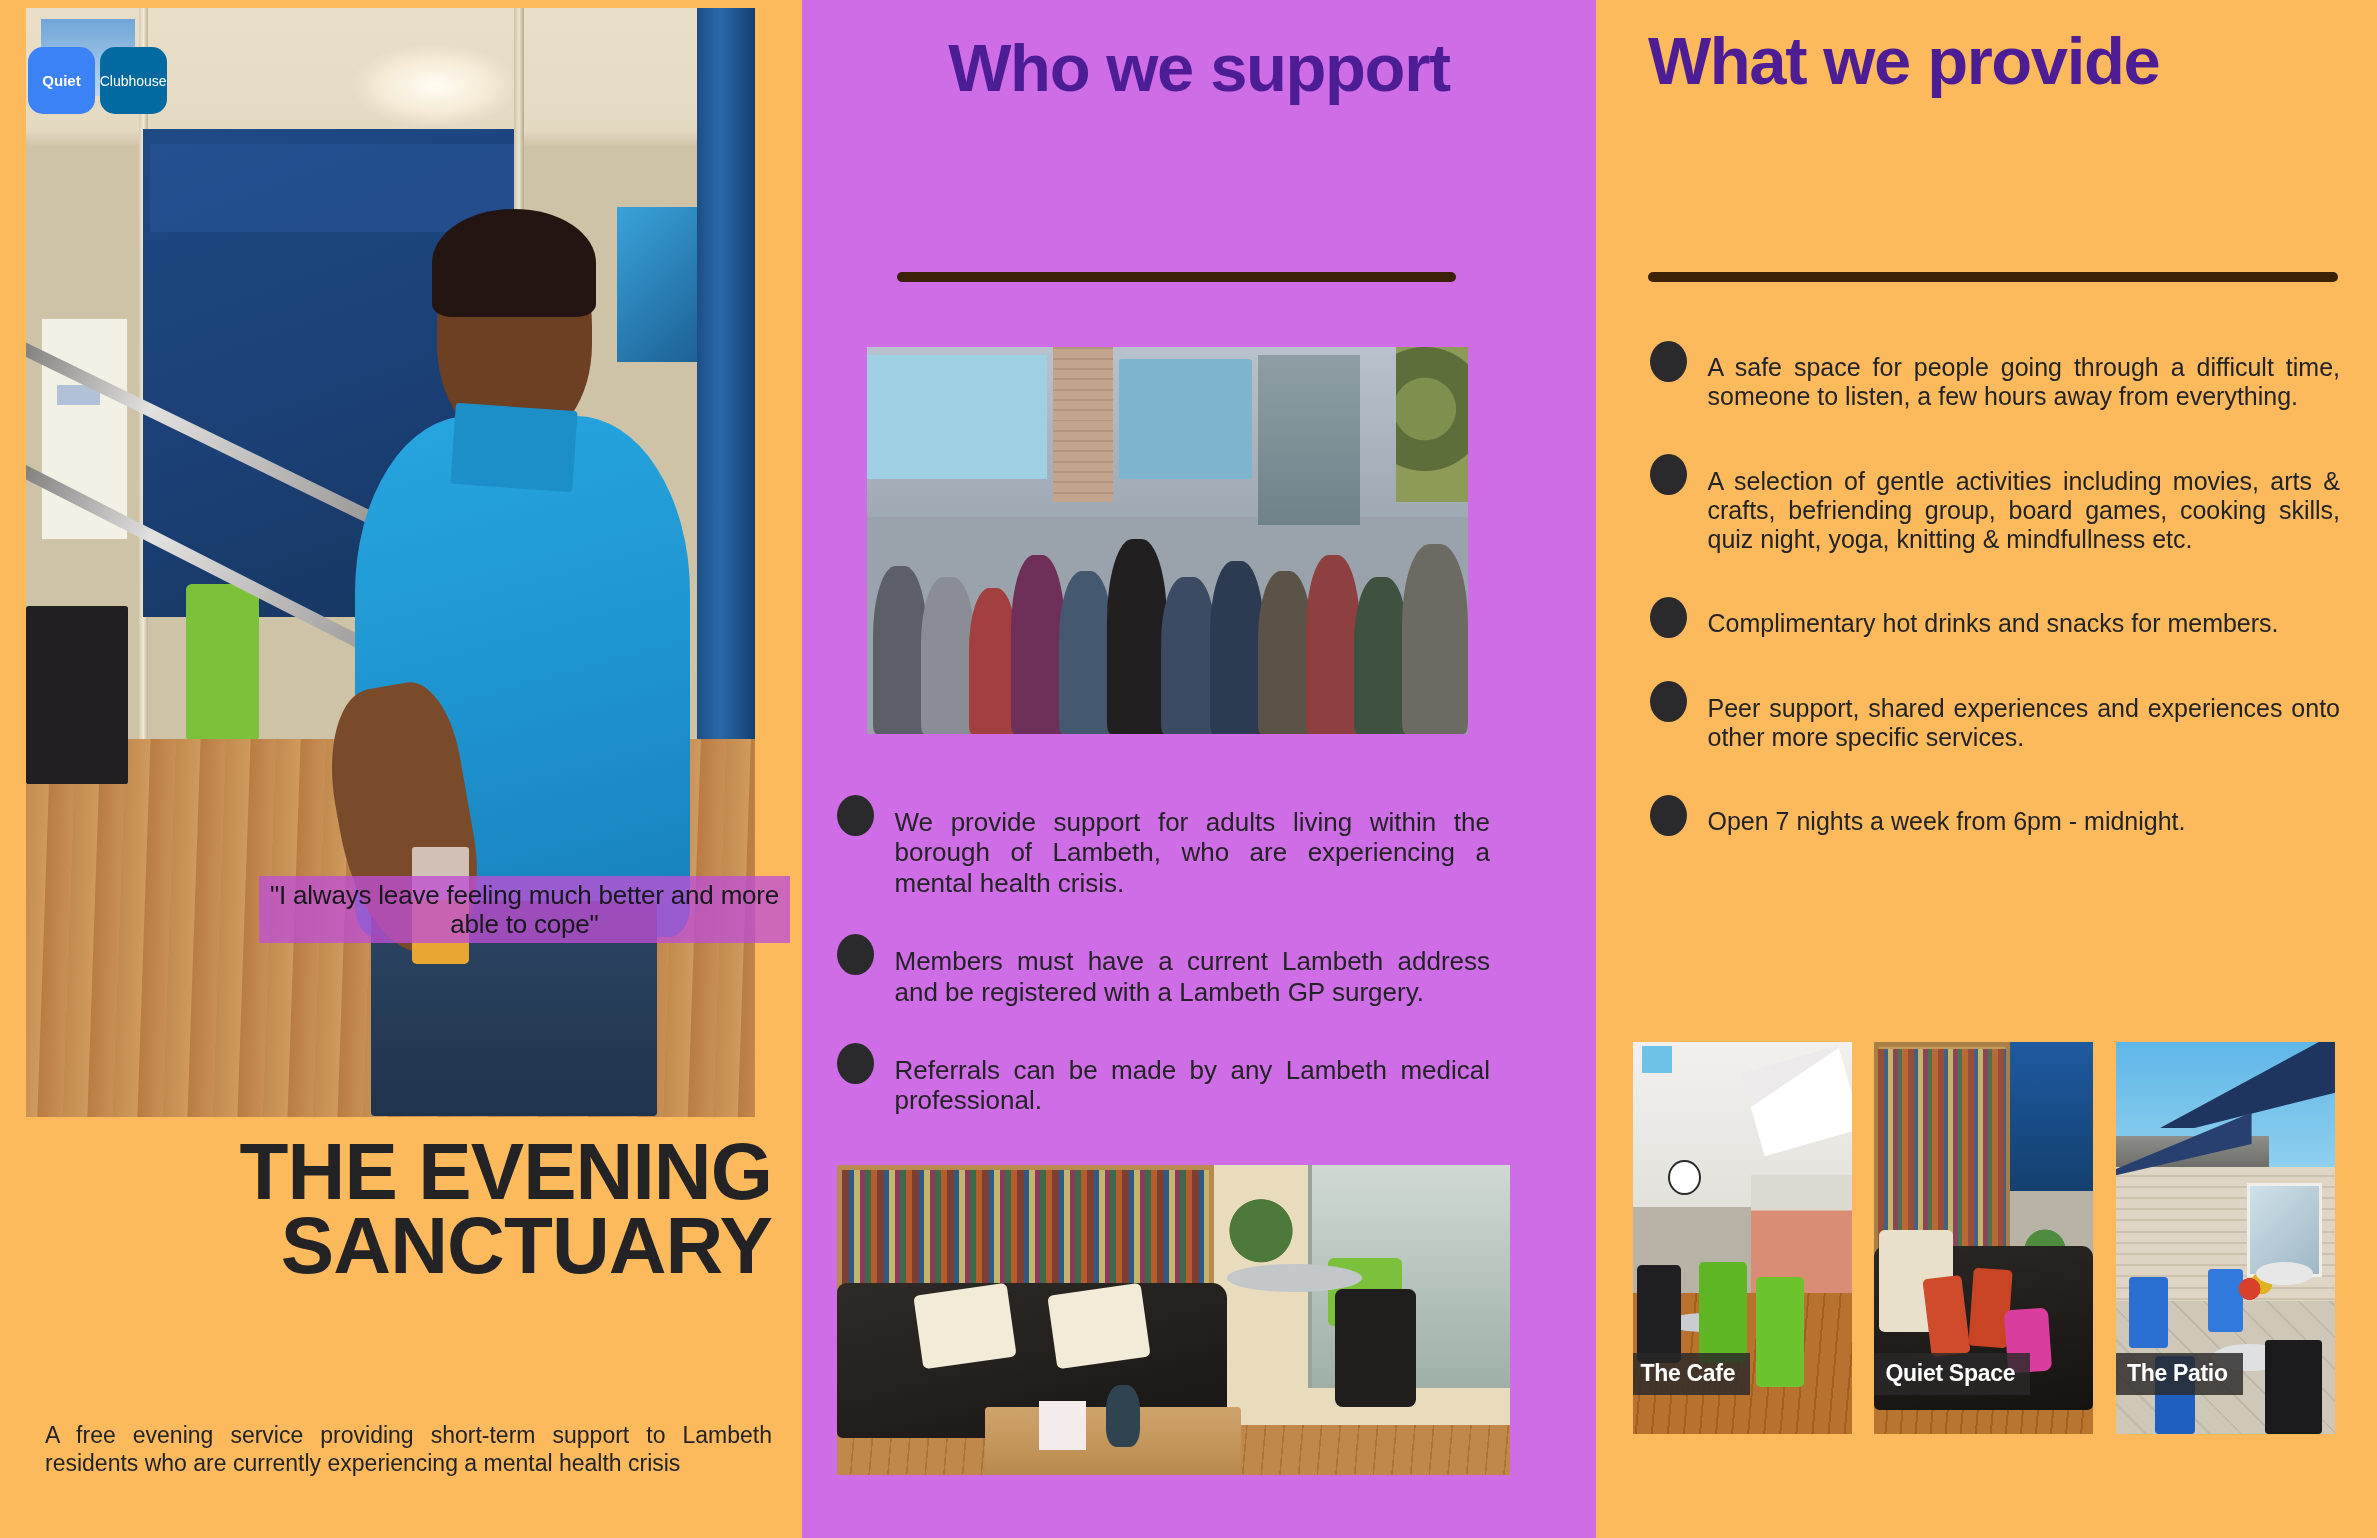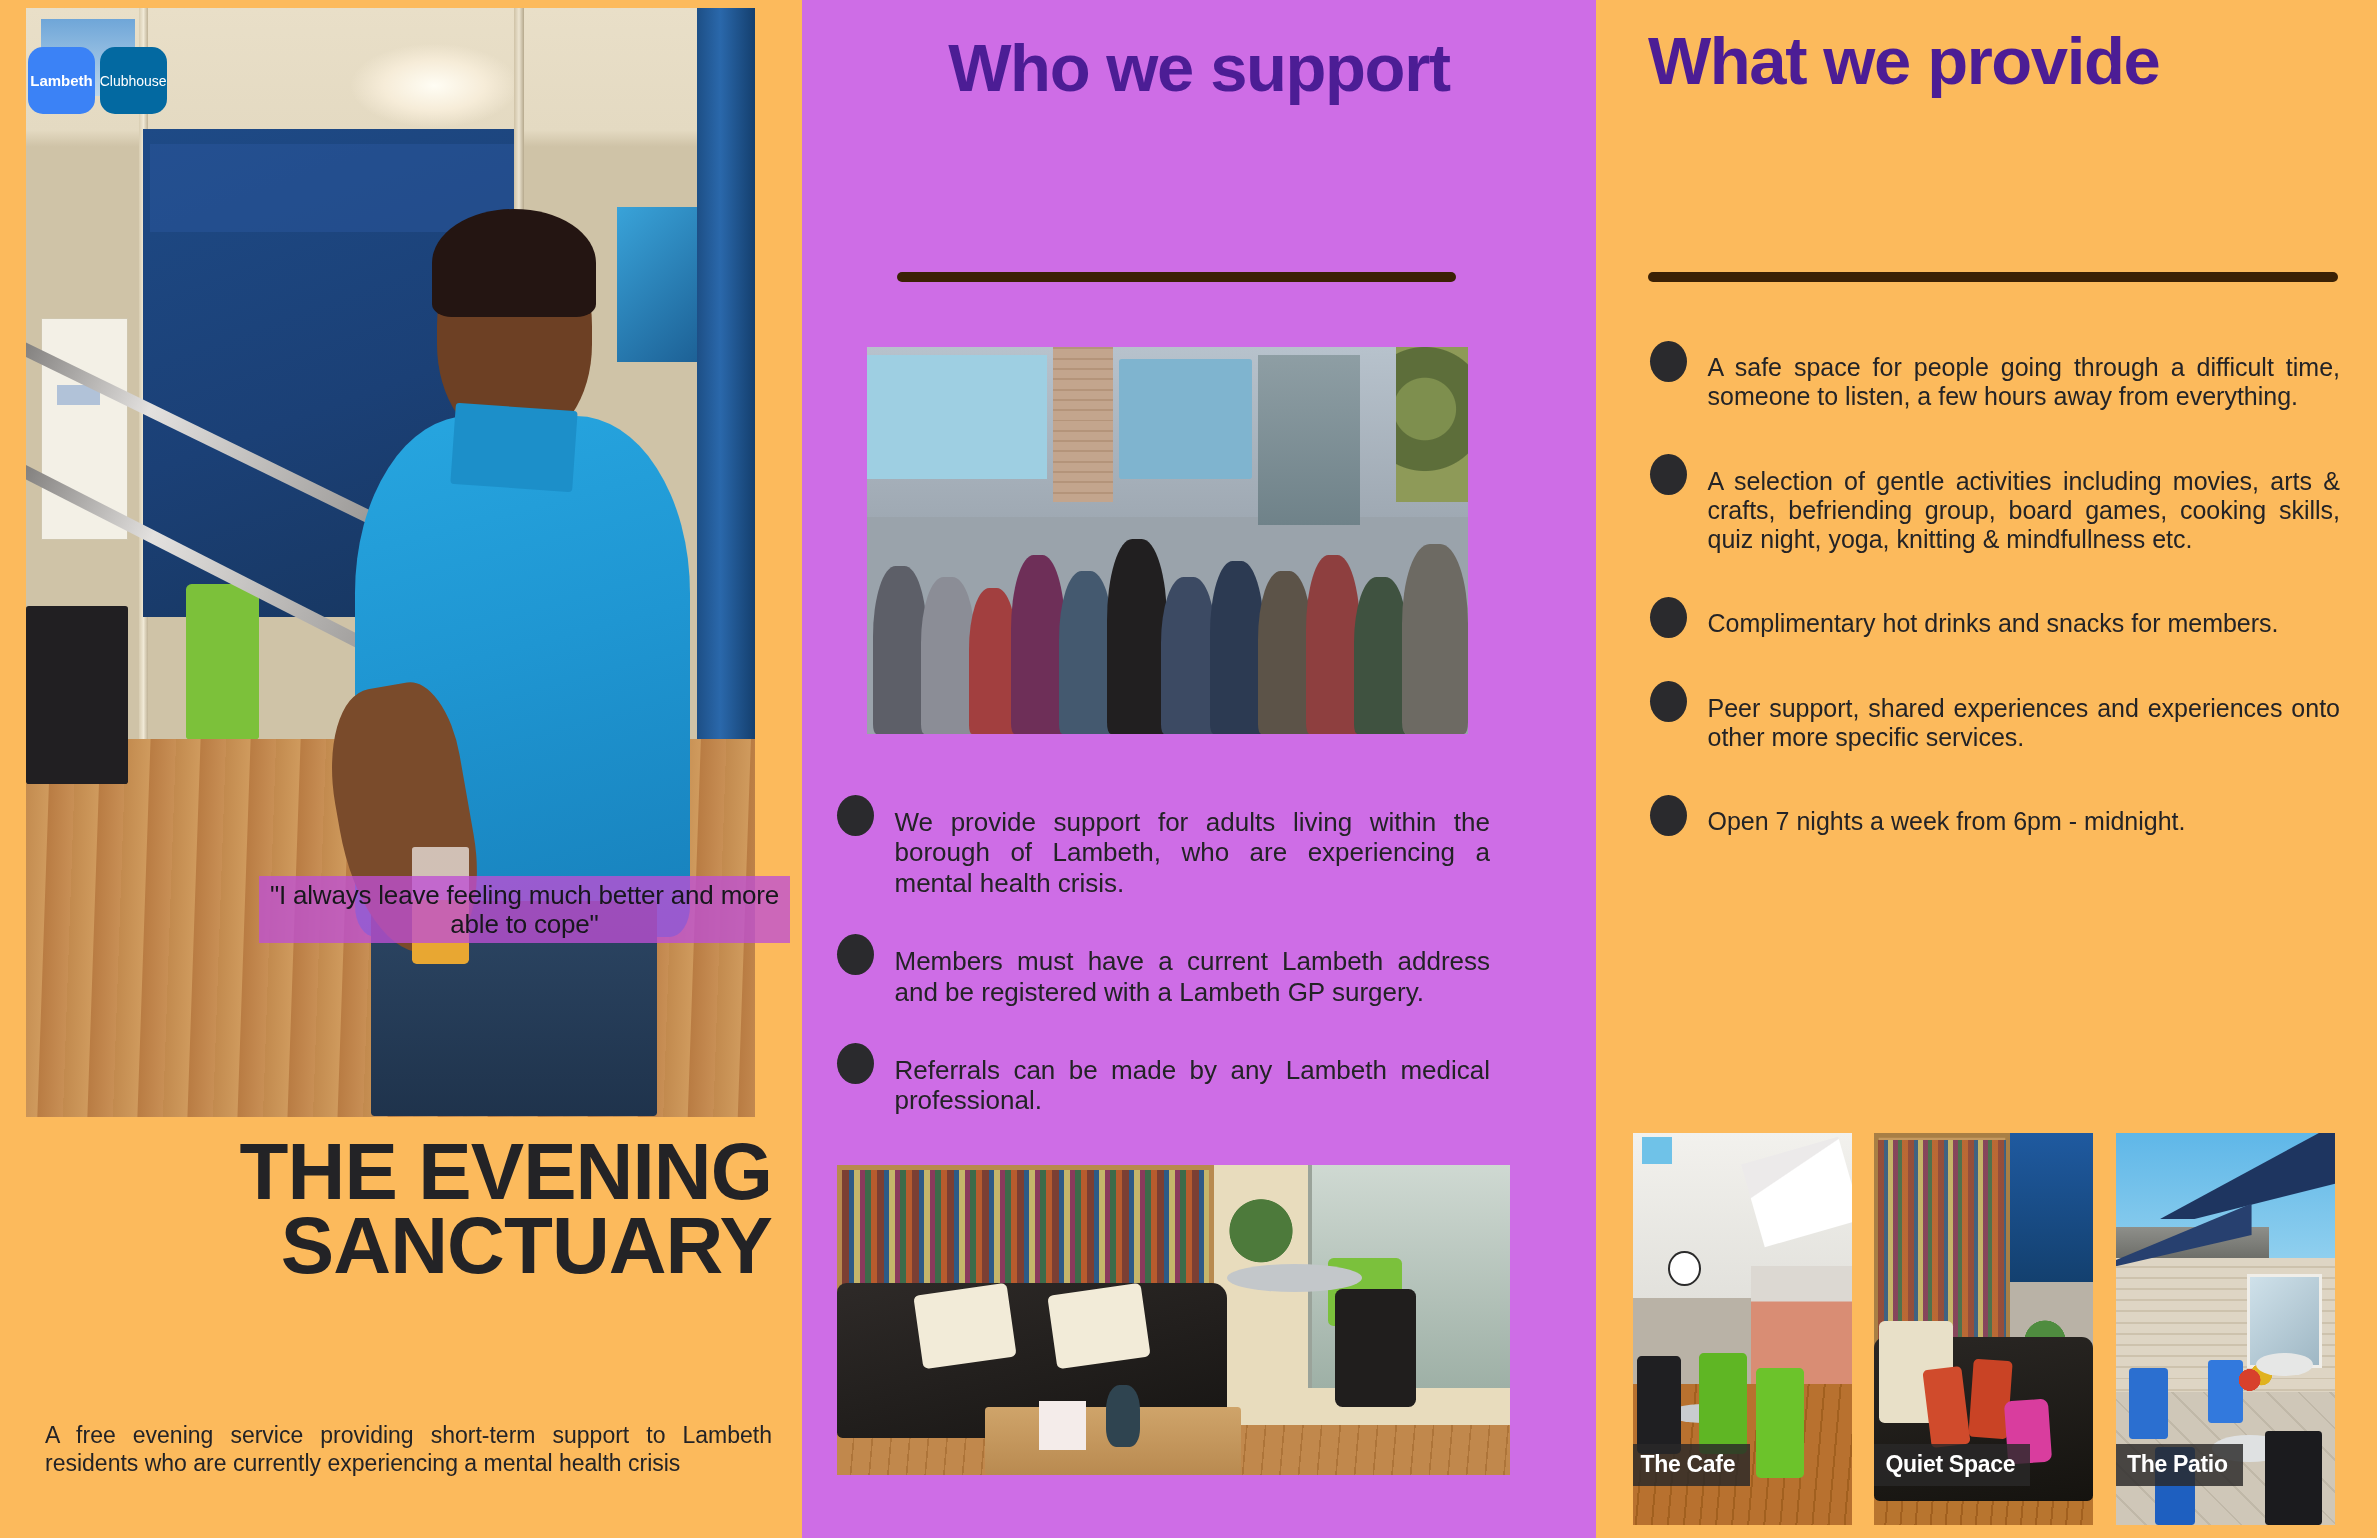--- a/index.html
+++ b/index.html
@@ -219,21 +219,21 @@
   .lg-plant{ position:absolute; right:32%; top:6%; width:10%; height:38%;
     background:radial-gradient(circle at 50% 40%,#4d7a3b 0 40%,rgba(0,0,0,0) 41%); }
 
   
   .rt-head-wrap{ position:absolute; left:1648px; top:30px; width:597px; }
   .rt-rule{ position:absolute; left:1648px; top:272px; width:690px; }
   .rt-bullets{ position:absolute; left:1650px; top:337px; width:690px; }
   .rt-bullets .bl{ margin-bottom:39px; }
   .rt-bullets .bl .txt{ font-size:25px; line-height:1.17; }
 
-  .thumbs{ position:absolute; left:1633px; top:1133px; display:flex; gap:22.4px; }
+  .thumbs{ position:absolute; left:1633px; top:1042px; display:flex; gap:22.4px; }
   .thumb{ position:relative; width:219px; height:392px; overflow:hidden; background:#b9b2a6; }
   .thumb .label{
     position:absolute; left:-5.6px; bottom:39px; padding:6.5px 15px 8.4px 13px;
     background:rgba(42,40,40,.82); color:#fff; font-weight:800; font-size:23px;
     letter-spacing:-0.3px; white-space:nowrap;
   }
   .thumb.t2 .label{ left:-1.9px; }
   .thumb.t3 .label{ left:-1.9px; }
 
   
@@ -339,21 +339,21 @@
         <div class="torso"></div>
         <div class="collar"></div>
         <div class="jeans"></div>
         <div class="arm"></div>
         <div class="cup"></div>
       </div>
     </div>
 
     <div class="logo-wrap">
       <div class="logo-box one">
-        <span>Lambeth</span>
+        <span>Quiet</span>
       </div>
       <div class="logo-box two">
         <span>Clubhouse</span>
       </div>
     </div>
 
     <div class="quote-band">
       <span>"I always leave feeling much better and more able to cope"</span>
     </div>
 

